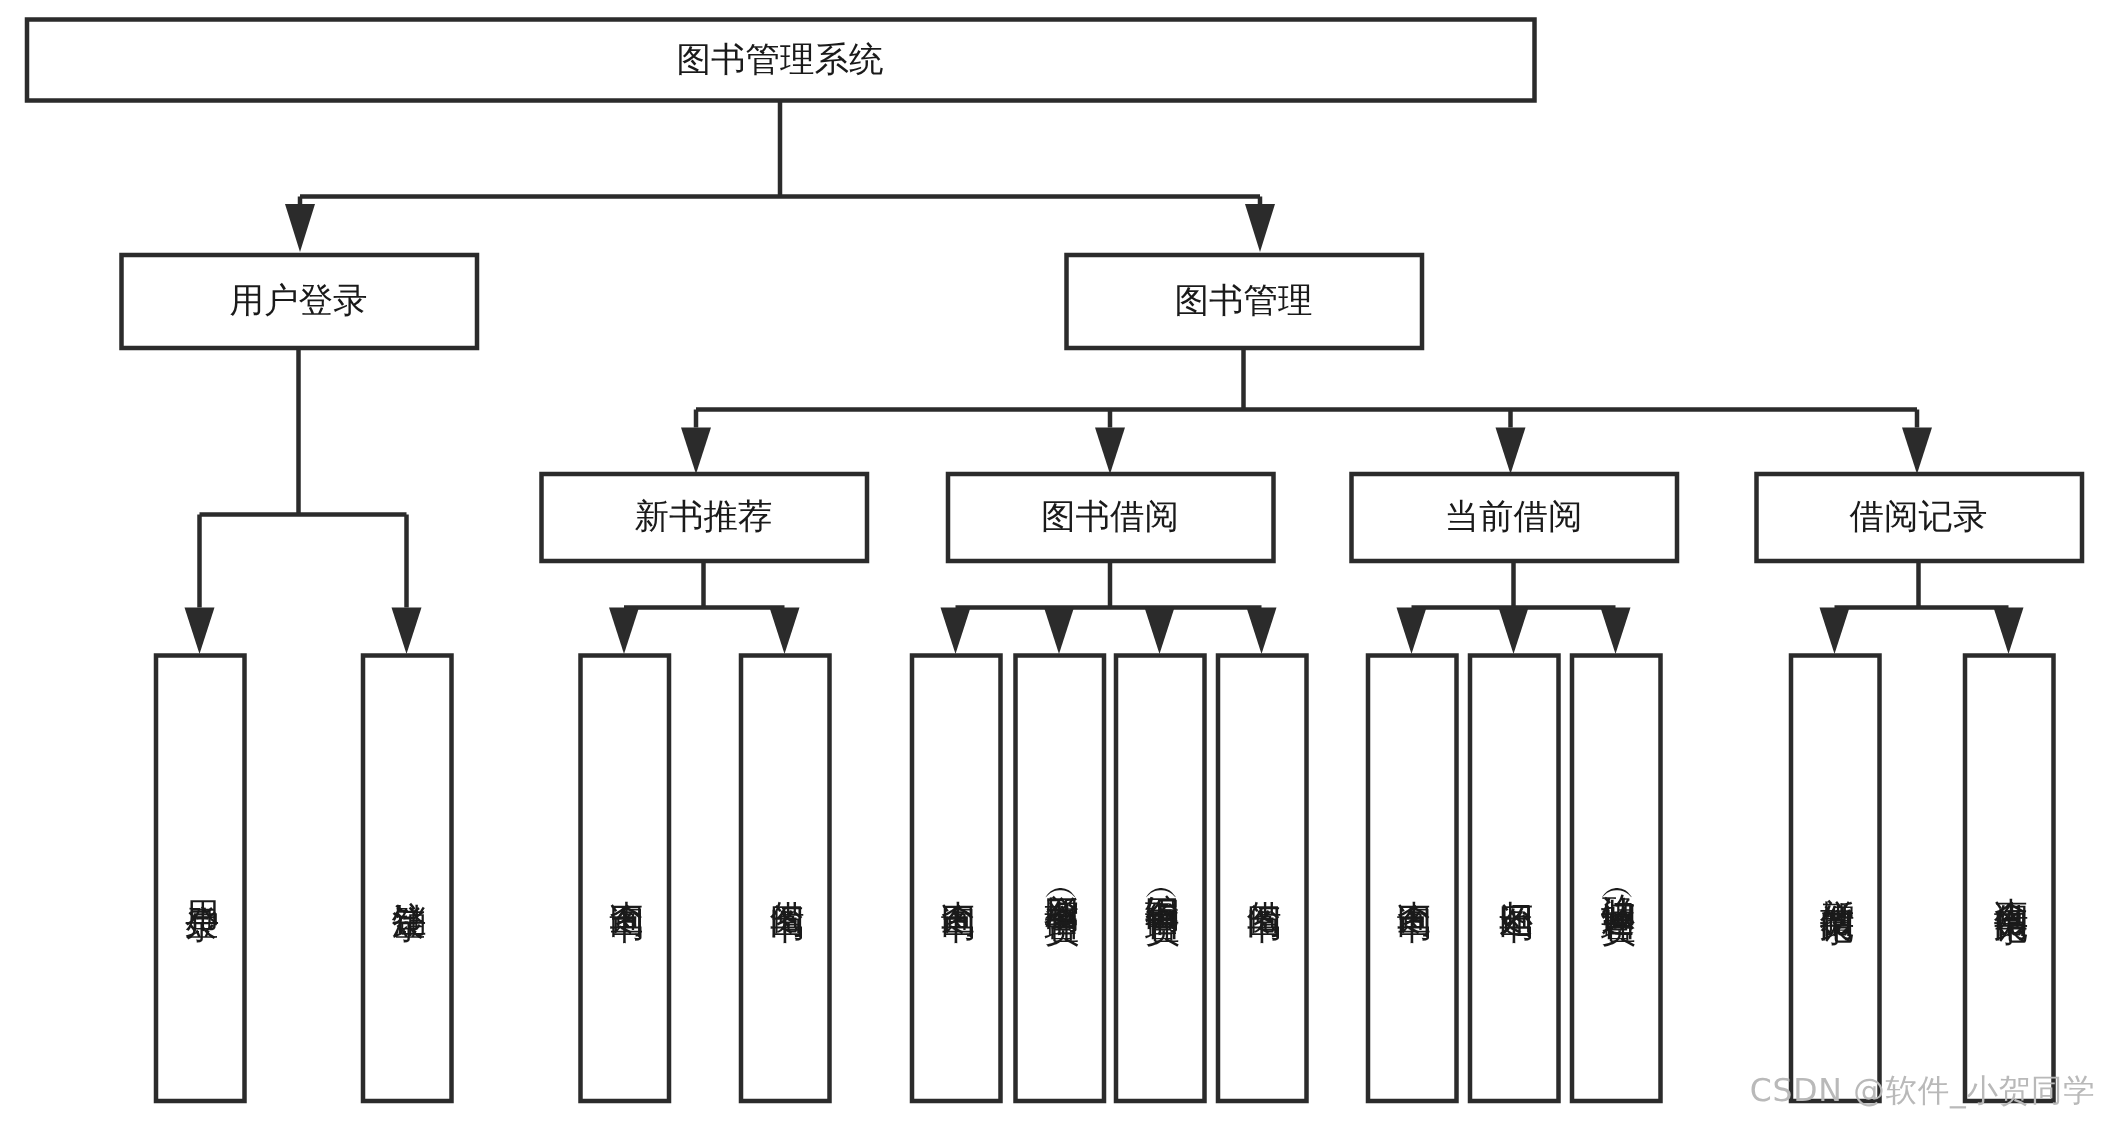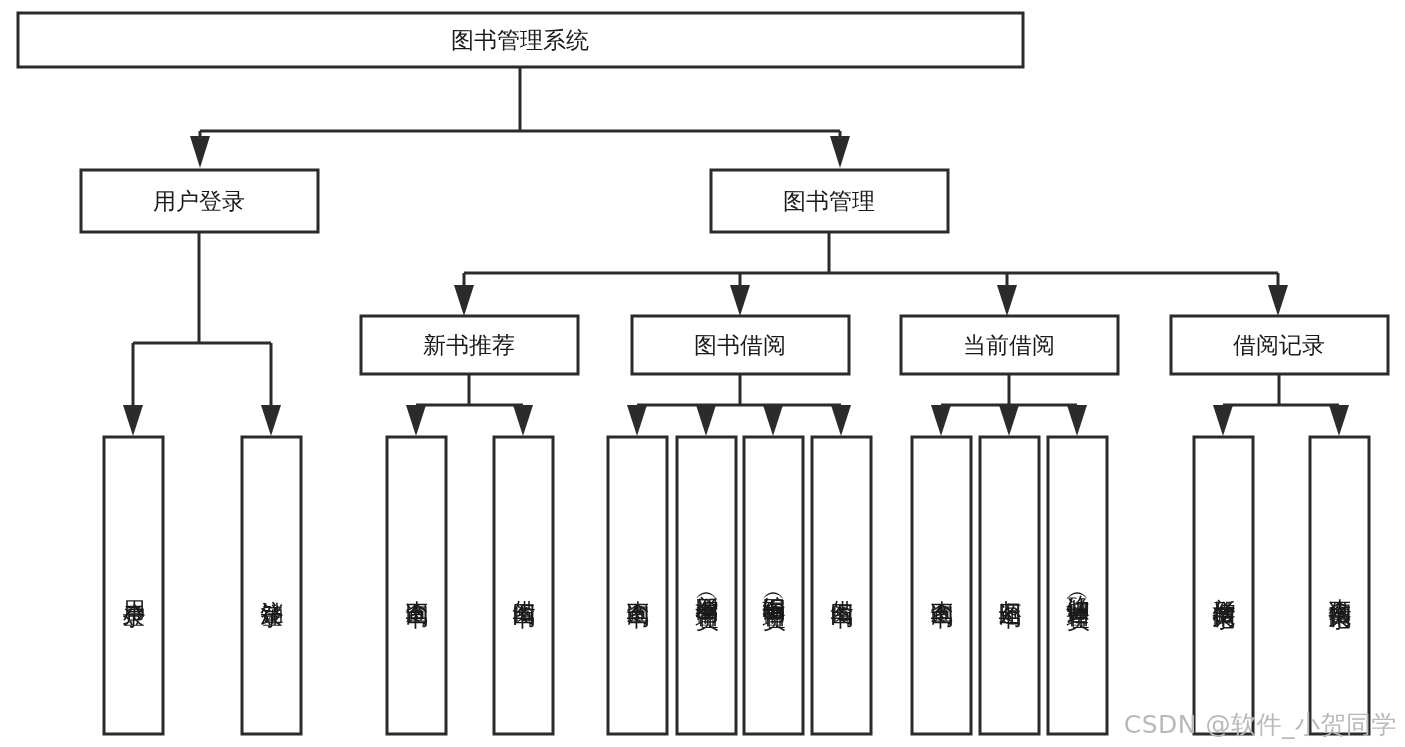--- a/index.html
+++ b/index.html
@@ -64,21 +64,21 @@
     color: #1a1a1a;
     letter-spacing: 2px;
     white-space: nowrap;
     text-align: center;
   }
   .watermark {
     position: absolute;
     right: 8px;
     bottom: 6px;
     font-family: "DejaVu Sans", "Liberation Sans", sans-serif;
-    font-size: 25px;
+    font-size: 21px;
     color: #b9b9b9;
     white-space: nowrap;
     letter-spacing: 0.5px;
   }
 </style>
 </head>
 <body>
 
 <div id="diagram-root">
 

